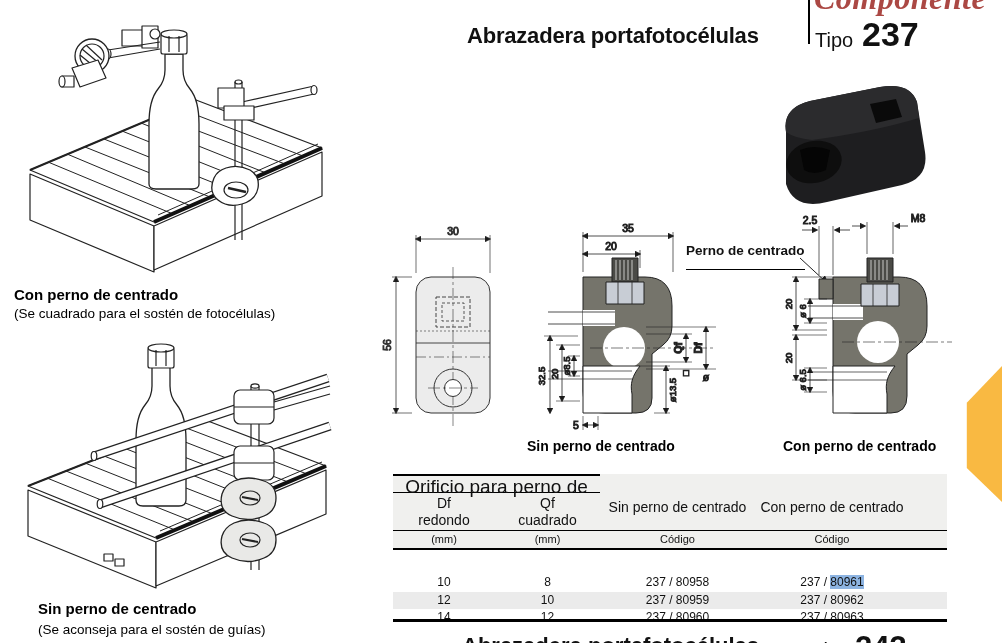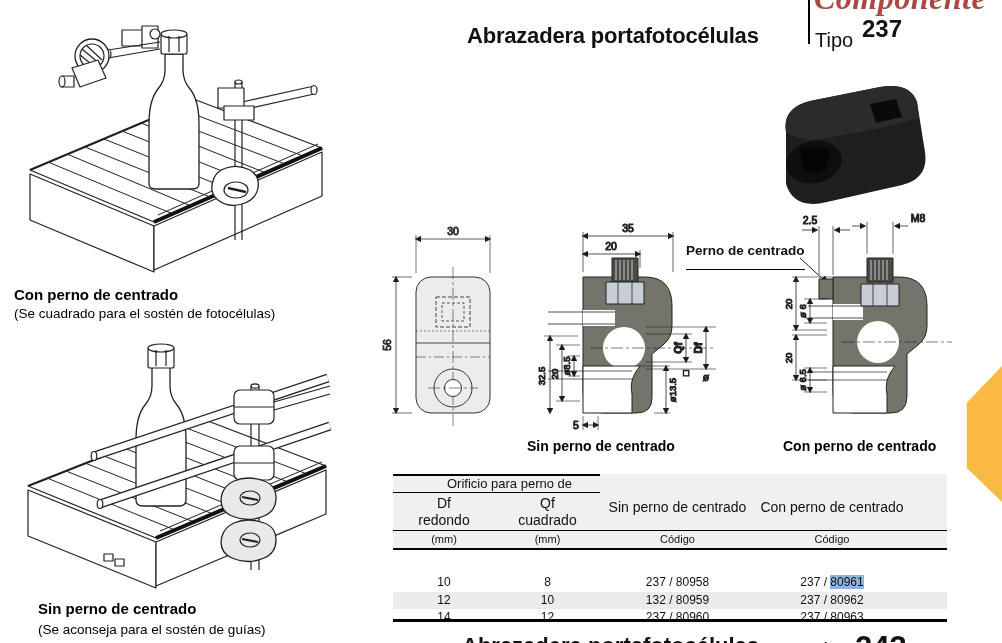--- a/index.html
+++ b/index.html
@@ -16,30 +16,30 @@
   .dimsm{font-size:9.5px;fill:#1a1a1a;font-family:"Liberation Sans",sans-serif;}
   .caption{font-weight:bold;font-size:15px;color:#000;}
   .subcaption{font-size:13.5px;color:#000;}
   .drawcap{font-weight:bold;font-size:14px;color:#000;}
   
   .brand{left:814px;top:-20px;font-family:"Liberation Serif",serif;font-style:italic;
          font-weight:bold;font-size:32px;color:var(--accent-red);letter-spacing:.5px;opacity:.9;}
   .vline{left:808px;top:0;width:2px;height:44px;background:#000;}
   .title{left:467px;top:23px;font-size:22px;font-weight:bold;letter-spacing:-.2px;}
   .tipo{left:815px;top:29px;font-size:20px;}
-  .tipo-num{left:862px;top:15px;font-size:24px;font-weight:bold;}
+  .tipo-num{left:862px;top:15px;font-size:34px;font-weight:bold;}
   
   .pointer-label{left:686px;top:243px;font-size:13.5px;font-weight:bold;border-bottom:1.5px solid #000;padding-bottom:11px;}
   
   .tbl-band{left:393px;top:474px;width:554px;height:75px;background:var(--header-band);}
   .rule{background:#000;}
   .trow{left:393px;width:554px;display:grid;grid-template-columns:102px 105px 155px 192px;}
   .trow>div{text-align:center;}
   .trow .c4{padding-right:38px;}
-  .grp{left:393px;top:476px;width:207px;text-align:center;font-size:13px;padding-left:26px;}
+  .grp{left:393px;top:476px;width:207px;text-align:center;font-size:19px;}
   .hdr{top:495px;font-size:14px;line-height:17px;}
   .hdr .c3,.hdr .c4{padding-top:4px;}
   .unit{top:531px;font-size:11px;padding-top:2px;}
   .drow{font-size:12px;height:17.5px;line-height:17.5px;margin-top:24px;}
   .drow .c3,.drow .c4{font-weight:normal;}
   .striped{background:var(--row-stripe);}
   .hl{background:var(--highlight-blue);}
   .tab-yellow{left:962px;top:366px;width:40px;height:136px;background:var(--tab-yellow);
       clip-path:polygon(100% 0,12% 27%,12% 75%,100% 100%);}
   .next-title{left:462px;top:633px;font-size:22px;font-weight:bold;}
@@ -356,21 +356,21 @@
 
   <div class="abs trow drow" style="top:550px">
     <div class="c1">10</div>
     <div class="c2">8</div>
     <div class="c3">237 / 80958</div>
     <div class="c4"><span>237 / </span><span class="hl">80961</span></div>
   </div>
   <div class="abs trow drow striped" style="top:567.5px">
     <div class="c1">12</div>
     <div class="c2">10</div>
-    <div class="c3">132 / 80959</div>
+    <div class="c3">237 / 80959</div>
     <div class="c4"><span>237 / </span><span>80962</span></div>
   </div>
   <div class="abs trow drow" style="top:585px">
     <div class="c1">14</div>
     <div class="c2">12</div>
     <div class="c3">237 / 80960</div>
     <div class="c4"><span>237 / </span><span>80963</span></div>
   </div>
 
   <div class="abs rule" style="left:393px;top:619px;width:554px;height:2.5px"></div>

